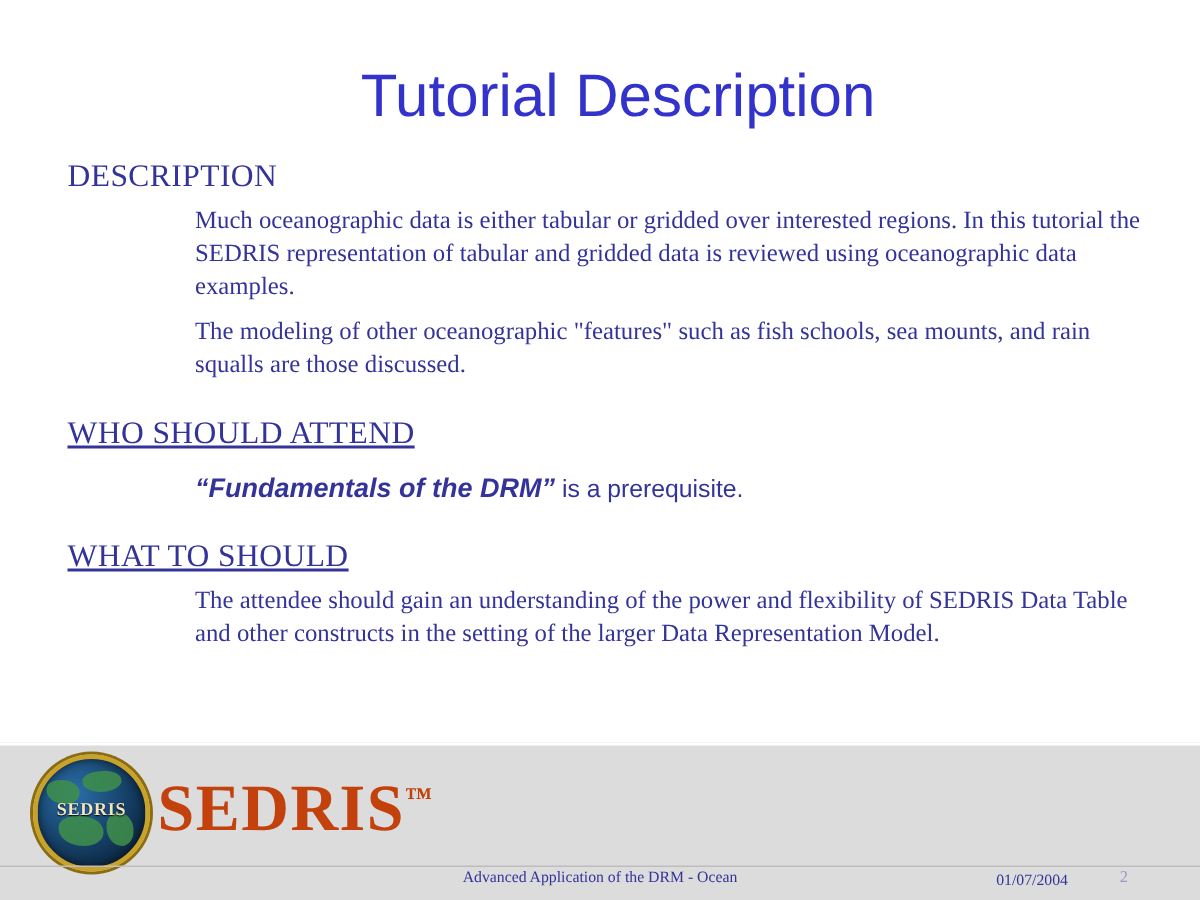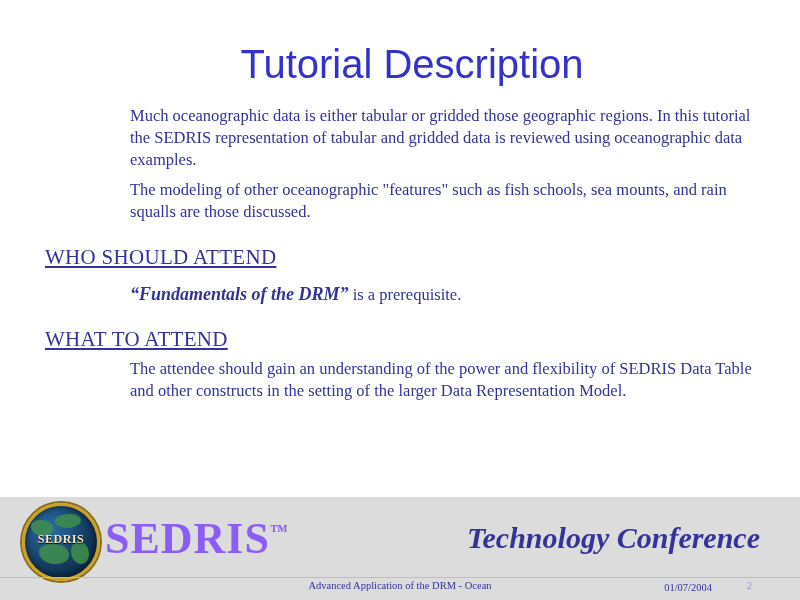--- a/index.html
+++ b/index.html
@@ -47,21 +47,21 @@
   .para {
     font-family: "Liberation Serif", serif;
     font-size: 16.5px;
     color: #333399;
     margin: 0 0 10px 0;
     padding-left: 85px;
     line-height: 1.33;
   }
   .para.tight { margin-bottom: 8px; }
   .quote-line {
-    font-family: Liberation Serif, serif;
+    font-family: Liberation Sans, sans-serif;
     font-size: 16.5px;
     color: #333399;
     padding-left: 85px;
     margin: 14px 0 0 0;
   }
   .quote-line .quoted {
     font-style: italic;
     font-weight: bold;
     font-size: 18px;
   }
@@ -123,21 +123,21 @@
     letter-spacing: 0.5px;
     text-shadow: 0 1px 1px #000;
   }
   .brand {
     position: absolute;
     left: 105px;
     top: 18px;
     font-family: "Liberation Serif", serif;
     font-size: 44px;
     font-weight: bold;
-    color: #8b5cf6;
+    color: #c2410c;
     letter-spacing: 1px;
   }
   .brand .tm {
     font-size: 18px;
     vertical-align: super;
     font-weight: bold;
   }
   .conference {
     position: absolute;
     right: 40px;
@@ -195,46 +195,46 @@
 </style>
 </head>
 <body>
 
 <div class="slide">
 
   <div class="slide-title">Tutorial Description</div>
 
   <div class="body-area">
 
-    <p class="para tight">Much oceanographic data is either tabular or gridded those geographic regions.  In this tutorial the SEDRIS representation of tabular and gridded data is reviewed using oceanographic data examples.</p>
+    <div class="heading">DESCRIPTION</div>
+    <p class="para tight">Much oceanographic data is either tabular or gridded over interested regions.  In this tutorial the SEDRIS representation of tabular and gridded data is reviewed using oceanographic data examples.</p>
     <p class="para">The modeling of other oceanographic "features" such as fish schools, sea mounts, and rain squalls are those discussed.</p>
 
     <div class="heading h-2">WHO SHOULD ATTEND</div>
     <p class="quote-line"><span class="quoted">“Fundamentals of the DRM”</span><span> is a prerequisite.</span></p>
 
-    <div class="heading h-2">WHAT TO ATTEND</div>
+    <div class="heading h-2">WHAT TO SHOULD</div>
     <p class="para">The attendee should gain an understanding of the power and flexibility of SEDRIS Data Table and other constructs in the setting of the larger Data Representation Model.</p>
 
   </div>
 
   <div class="footer">
     <div class="footer-bar"></div>
     <div class="footer-accent-top"></div>
 
     <div class="logo-badge">
       <span class="land l1"></span>
       <span class="land l2"></span>
       <span class="land l3"></span>
       <span class="land l4"></span>
       <span class="badge-text">SEDRIS</span>
     </div>
 
     <div class="brand"><span>SEDRIS</span><span class="tm">™</span></div>
 
-    <div class="conference">Technology Conference</div>
 
     <div class="footer-line"></div>
 
     <div class="footer-meta">
       <span class="footer-copyright">Copyright © 2004 SEDRIS™</span>
       <span class="footer-center">Advanced Application of the DRM - Ocean</span>
       <span class="footer-date">01/07/2004</span>
       <span class="footer-pageno">2</span>
     </div>
   </div>

